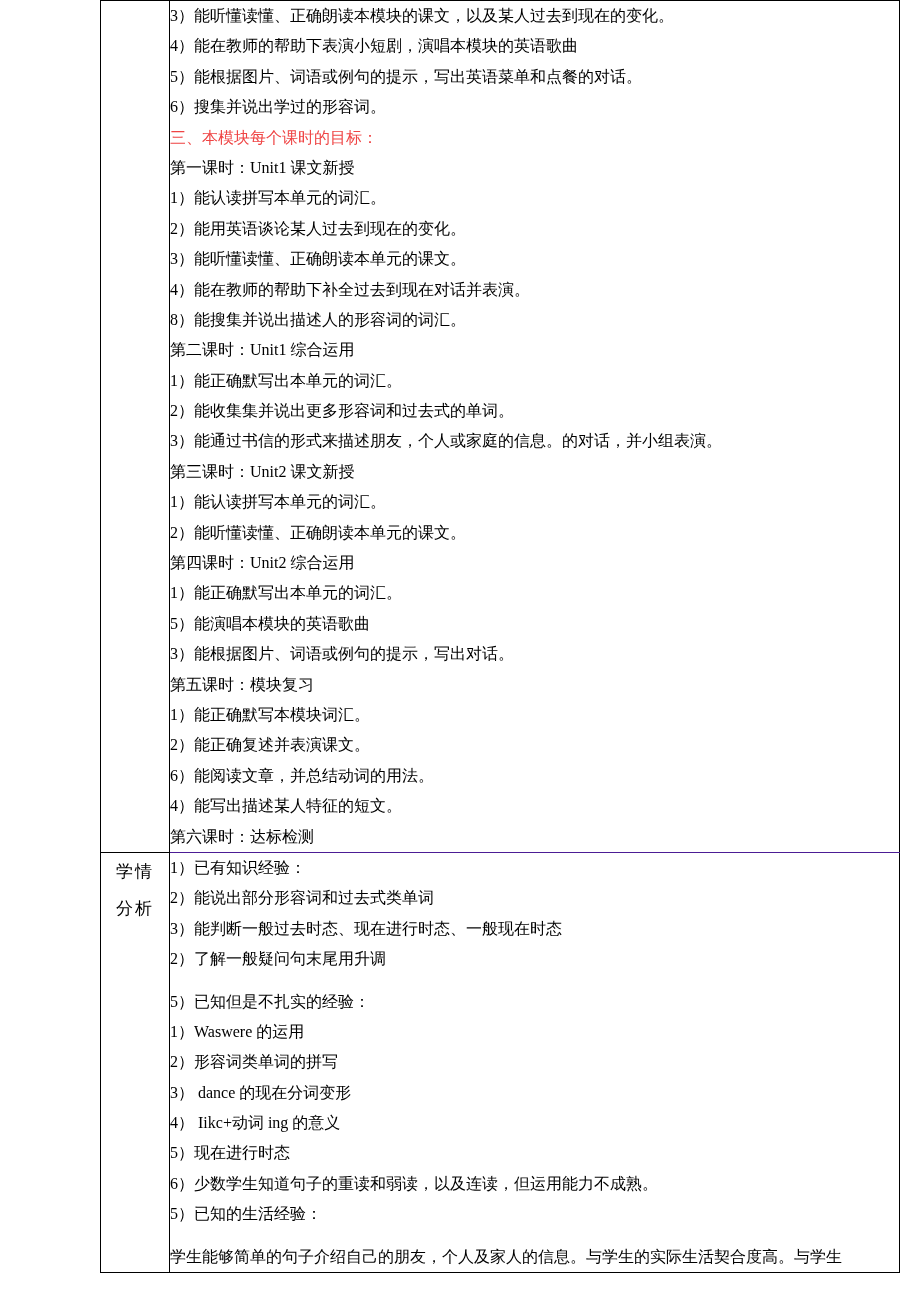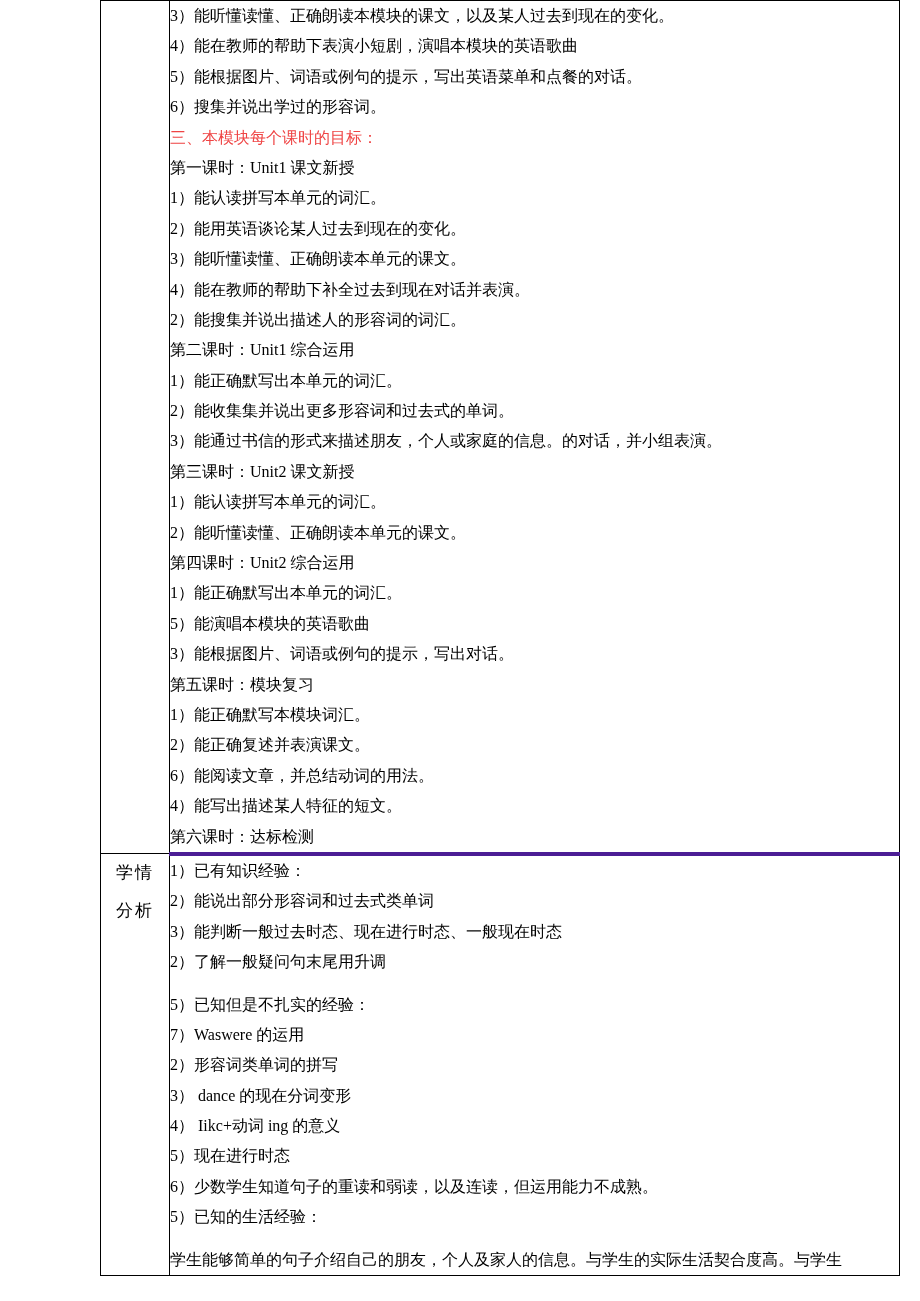--- a/index.html
+++ b/index.html
@@ -42,21 +42,21 @@
     padding: 2px 2px 2px 4px;
   }
   .line {
     white-space: normal;
     word-break: break-all;
   }
   .red {
     color: #ef4444;
   }
   .top-row td.content {
-    border-bottom: 4px solid #4c1d95;
+    border-bottom: 1px solid #4c1d95;
     margin-top: 30px;
   }
   
   .spacer {
     height: 12px;
   }
 </style>
 </head>
 <body>
 
@@ -70,21 +70,21 @@
       <div class="line">4）能在教师的帮助下表演小短剧，演唱本模块的英语歌曲</div>
       <div class="line">5）能根据图片、词语或例句的提示，写出英语菜单和点餐的对话。</div>
       <div class="line">6）搜集并说出学过的形容词。</div>
       <div class="line red">三、本模块每个课时的目标：</div>
 
       <div class="line">第一课时：Unit1 课文新授</div>
       <div class="line">1）能认读拼写本单元的词汇。</div>
       <div class="line">2）能用英语谈论某人过去到现在的变化。</div>
       <div class="line">3）能听懂读懂、正确朗读本单元的课文。</div>
       <div class="line">4）能在教师的帮助下补全过去到现在对话并表演。</div>
-      <div class="line">2）能搜集并说出描述人的形容词的词汇。</div>
+      <div class="line">8）能搜集并说出描述人的形容词的词汇。</div>
 
       <div class="line">第二课时：Unit1 综合运用</div>
       <div class="line">1）能正确默写出本单元的词汇。</div>
       <div class="line">2）能收集集并说出更多形容词和过去式的单词。</div>
       <div class="line">3）能通过书信的形式来描述朋友，个人或家庭的信息。的对话，并小组表演。</div>
 
       <div class="line">第三课时：Unit2 课文新授</div>
       <div class="line">1）能认读拼写本单元的词汇。</div>
       <div class="line">2）能听懂读懂、正确朗读本单元的课文。</div>
 
@@ -107,21 +107,21 @@
       <div>学情</div>
       <div>分析</div>
     </td>
     <td class="content">
       <div class="line">1）已有知识经验：</div>
       <div class="line">2）能说出部分形容词和过去式类单词</div>
       <div class="line">3）能判断一般过去时态、现在进行时态、一般现在时态</div>
       <div class="line">2）了解一般疑问句末尾用升调</div>
       <div class="spacer"></div>
       <div class="line">5）已知但是不扎实的经验：</div>
-      <div class="line">7）Waswere 的运用</div>
+      <div class="line">1）Waswere 的运用</div>
       <div class="line">2）形容词类单词的拼写</div>
       <div class="line">3） dance 的现在分词变形</div>
       <div class="line">4） Iikc+动词 ing 的意义</div>
       <div class="line">5）现在进行时态</div>
       <div class="line">6）少数学生知道句子的重读和弱读，以及连读，但运用能力不成熟。</div>
       <div class="line">5）已知的生活经验：</div>
       <div class="spacer"></div>
       <div class="line">学生能够简单的句子介绍自己的朋友，个人及家人的信息。与学生的实际生活契合度高。与学生</div>
     </td>
   </tr>

